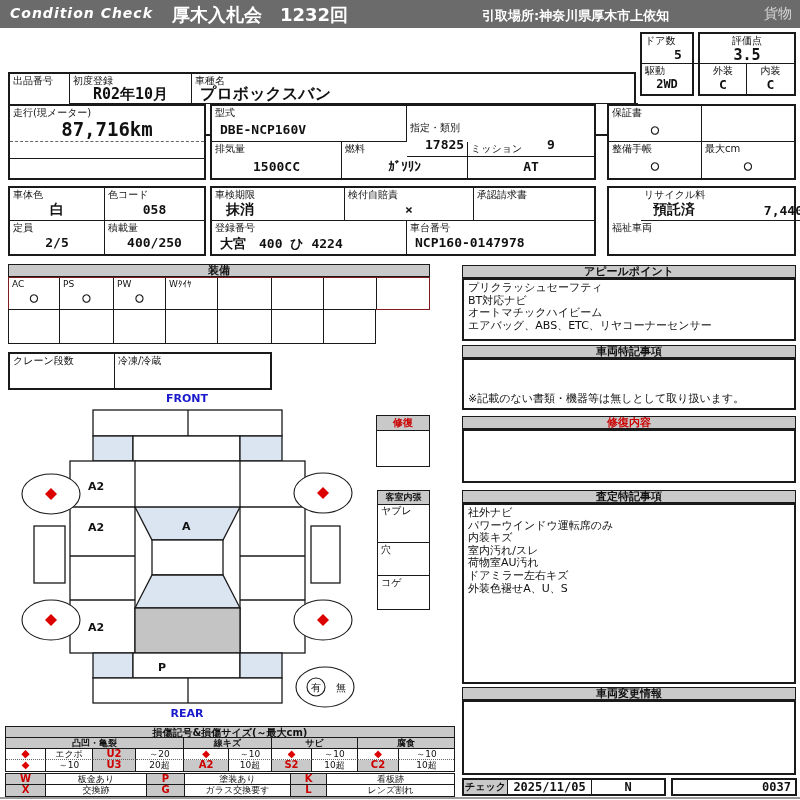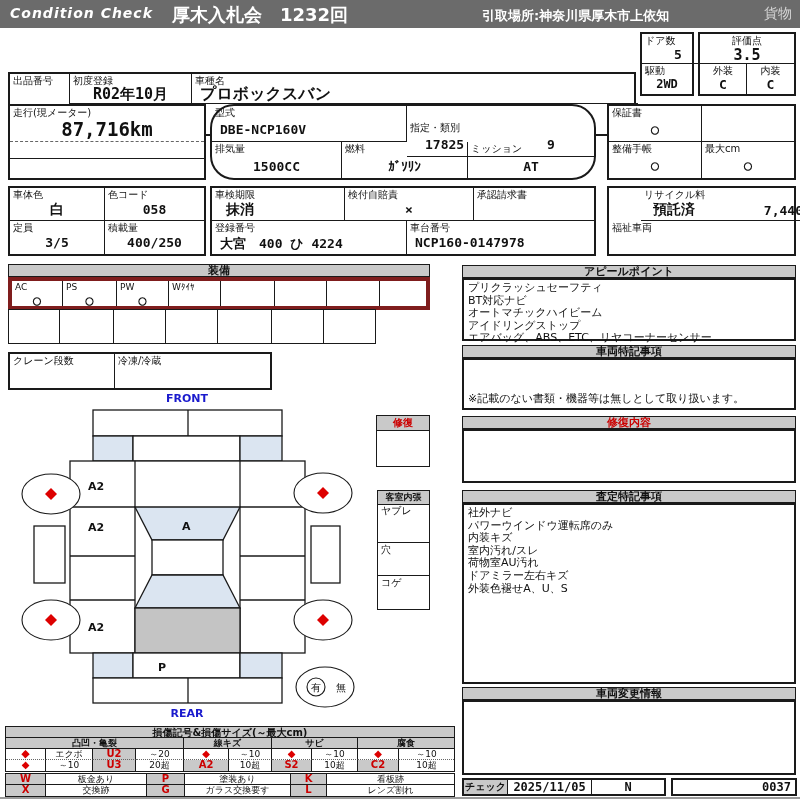--- a/index.html
+++ b/index.html
@@ -85,21 +85,21 @@
     </div>
   </div>
 
   <div class="abs b2" style="left:8px;top:104px;width:198px;height:76px;">
     <span class="lbl">走行(現メーター)</span>
     <span class="val vc" style="top:12px;font-size:19px;">87,716km</span>
     <div class="abs" style="left:0;top:35px;width:194px;height:0;border-top:1px dashed #666;"></div>
     <div class="abs" style="left:0;top:52px;width:194px;height:0;border-top:1px solid #1a1a1a;"></div>
   </div>
 
-  <div class="abs b2" style="left:210px;top:104px;width:386px;height:76px;border-radius:24px;">
+  <div class="abs b2" style="left:210px;top:104px;width:386px;height:76px;">
     <div class="cell br bb" style="left:0;top:0;width:195px;height:36px;">
       <span class="lbl">型式</span>
       <span class="val" style="left:8px;top:16px;font-size:13px;">DBE-NCP160V</span>
     </div>
     <div class="cell bb" style="left:195px;top:15px;width:187px;height:36px;">
       <span class="lbl">指定・類別</span>
       <span class="val" style="left:18px;top:16px;font-size:13px;">17825</span>
       <span class="val" style="left:140px;top:16px;font-size:13px;">9</span>
     </div>
     <div class="cell br" style="left:0;top:36px;width:130px;height:36px;">
@@ -136,21 +136,21 @@
     <div class="cell br bb" style="left:0;top:0;width:95px;height:33px;">
       <span class="lbl">車体色</span>
       <span class="val vc" style="top:13px;font-size:14px;">白</span>
     </div>
     <div class="cell bb" style="left:95px;top:0;width:99px;height:33px;">
       <span class="lbl">色コード</span>
       <span class="val vc" style="top:14px;font-size:13px;">058</span>
     </div>
     <div class="cell br" style="left:0;top:33px;width:95px;height:33px;">
       <span class="lbl">定員</span>
-      <span class="val vc" style="top:14px;font-size:13px;">3/5</span>
+      <span class="val vc" style="top:14px;font-size:13px;">2/5</span>
     </div>
     <div class="cell" style="left:95px;top:33px;width:99px;height:33px;">
       <span class="lbl">積載量</span>
       <span class="val vc" style="top:14px;font-size:13px;">400/250</span>
     </div>
   </div>
 
   <div class="abs b2" style="left:210px;top:186px;width:386px;height:70px;">
     <div class="cell br bb" style="left:0;top:0;width:133px;height:33px;">
       <span class="lbl">車検期限</span>
@@ -180,21 +180,21 @@
       <span class="val" style="left:12px;top:13px;font-size:14px;">預託済</span>
       <span class="val" style="right:10px;top:14px;font-size:13px;">7,440円</span>
     </div>
     <div class="cell" style="left:0;top:33px;width:185px;height:33px;">
       <span class="lbl">福祉車両</span>
       <span class="val" style="left:8px;top:14px;font-size:12px;"></span>
     </div>
   </div>
 
   <div class="abs ghdr" style="left:8px;top:264px;width:422px;height:13px;">装備</div>
-  <div class="abs fleg" style="left:8px;top:277px;width:422px;height:33px;border:4px solid #7f1d1d;background:#fff;">
+  <div class="abs fleg" style="left:8px;top:277px;width:422px;height:33px;border:1px solid #7f1d1d;background:#fff;">
     <div class="cell br" style="position:relative;width:51px;height:100%;">
       <span class="lbl" style="font-size:9px;">AC</span>
       <span class="val vc mark" style="top:11px;">○</span>
     </div>
     <div class="cell br" style="position:relative;width:54px;height:100%;">
       <span class="lbl" style="font-size:9px;">PS</span>
       <span class="val vc mark" style="top:11px;">○</span>
     </div>
     <div class="cell br" style="position:relative;width:52px;height:100%;">
       <span class="lbl" style="font-size:9px;">PW</span>
@@ -225,21 +225,20 @@
       <span class="lbl">冷凍/冷蔵</span>
     </div>
   </div>
 
   <div class="abs ghdr" style="left:462px;top:265px;width:334px;height:13px;">アピールポイント</div>
   <div class="abs b2" style="left:462px;top:278px;width:334px;height:63px;">
     <div class="body-lines" style="font-weight:normal;">
       <div>プリクラッシュセーフティ</div>
       <div>BT対応ナビ</div>
       <div>オートマチックハイビーム</div>
-      <div>アイドリングストップ</div>
       <div>エアバッグ、ABS、ETC、リヤコーナーセンサー</div>
     </div>
   </div>
 
   <div class="abs ghdr" style="left:462px;top:345px;width:334px;height:13px;">車両特記事項</div>
   <div class="abs b2" style="left:462px;top:358px;width:334px;height:52px;">
     <span class="abs" style="left:4px;bottom:2px;font-size:11px;white-space:nowrap;">※記載のない書類・機器等は無しとして取り扱います。</span>
   </div>
 
   <div class="abs ghdr redtext" style="left:462px;top:416px;width:334px;height:13px;">修復内容</div>

